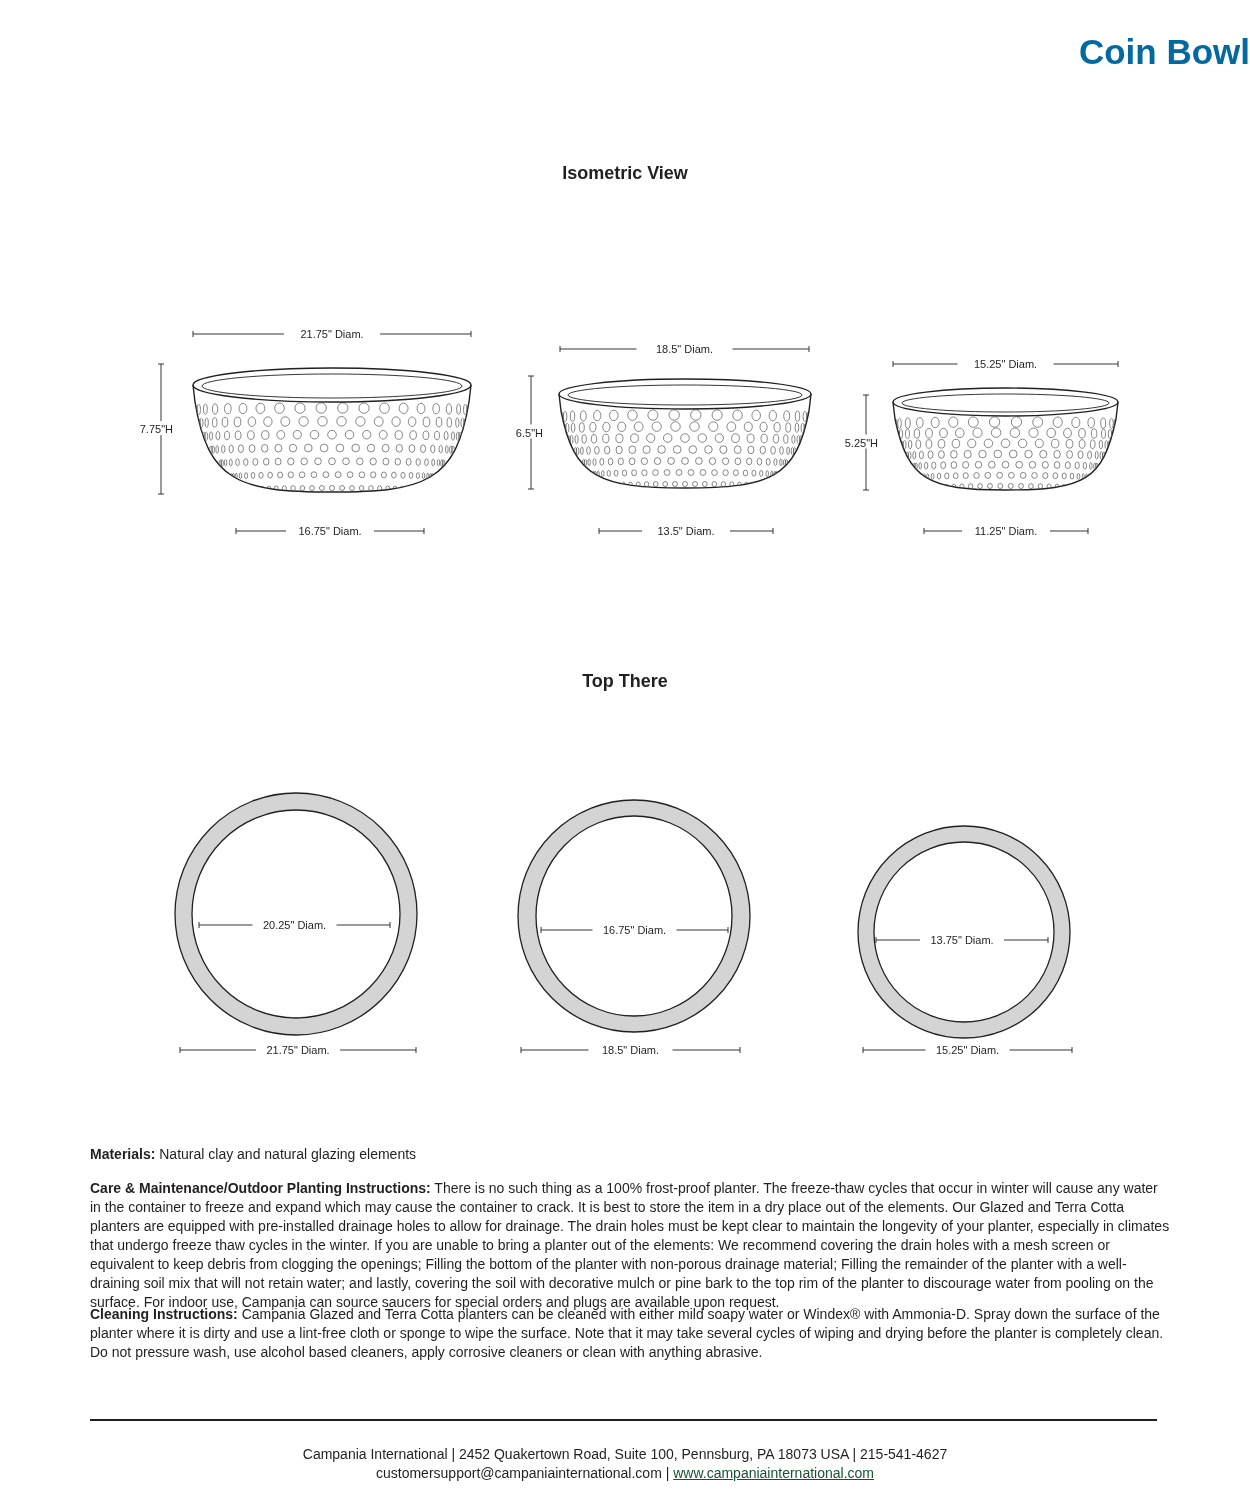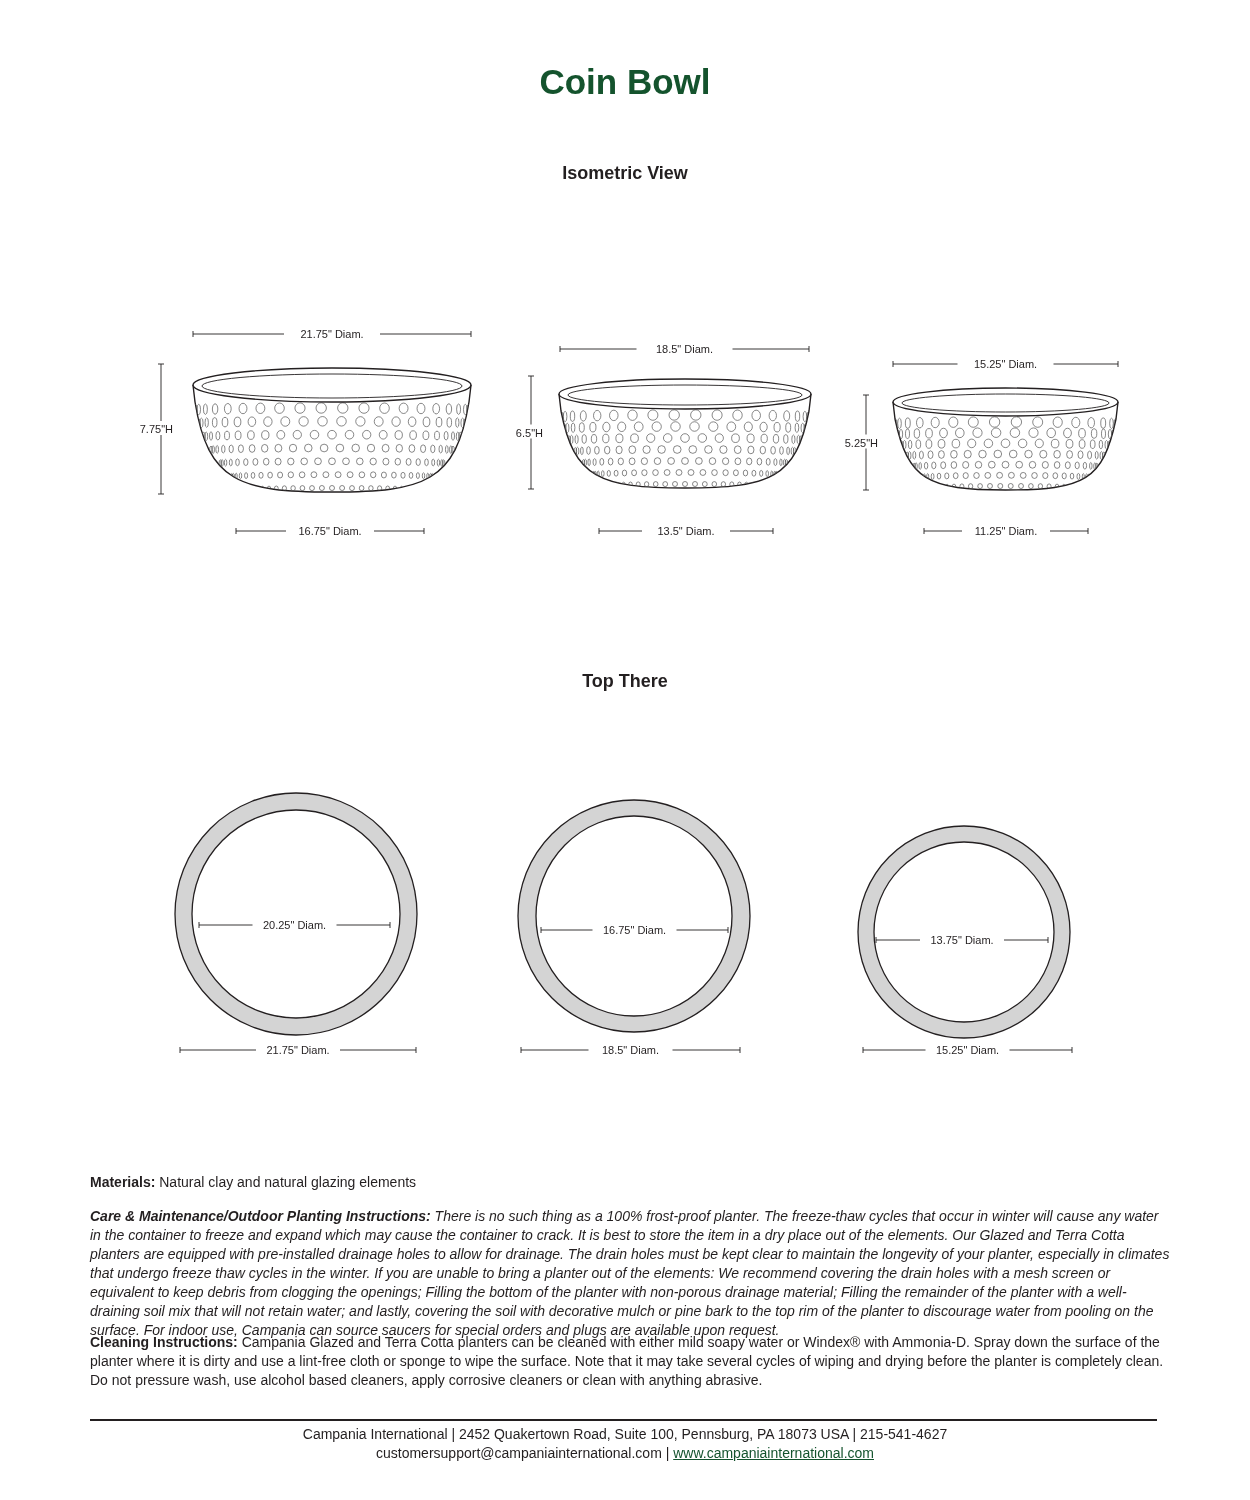--- a/index.html
+++ b/index.html
@@ -1,43 +1,43 @@
 <!DOCTYPE html>
 <html><head>
   <meta charset="utf-8">
   <style>
     html, body { margin: 0; padding: 0; background: #ffffff; }
     body { width: 1250px; height: 1500px; position: relative; overflow: hidden; color: #231f20; }
     .title {
-      position: absolute; left: 0; width: 1250px; top: 32px; text-align: center;
-      font-family: "Liberation Sans", sans-serif; font-weight: bold; font-size: 35px; color: #14532d; margin-top: 30px;
+      position: absolute; left: 0; width: 1250px; top: 32px; text-align: right;
+      font-family: "Liberation Sans", sans-serif; font-weight: bold; font-size: 35px; color: #0369a1;
     }
     .section-title {
       position: absolute; left: 0; width: 1250px; text-align: center;
       font-family: "Liberation Sans", sans-serif; font-weight: bold; font-size: 18px; color: #231f20;
     }
     #iso-title { top: 163px; }
     #top-title { top: 671px; }
     svg.drawing { position: absolute; left: 0; top: 0; }
     .dim-text { font-family: "Liberation Sans", sans-serif; font-size: 11px; fill: #231f20; }
     .dim-line { stroke: #231f20; stroke-width: 0.9; fill: none; }
     .text-block {
       position: absolute; left: 90px; width: 1080px;
-      font-family: "Liberation Sans", sans-serif; font-size: 14px; line-height: 19px; color: #231f20; margin-top: 28px;
+      font-family: "Liberation Sans", sans-serif; font-size: 14px; line-height: 19px; color: #231f20;
     }
     .text-block b { font-weight: bold; }
     #materials { top: 1145px; }
-    #care { top: 1179px; font-style: italic; }
+    #care { top: 1179px; }
     #cleaning { top: 1305px; }
     .footer-rule {
       position: absolute; left: 90px; width: 1067px; top: 1419px; height: 0; border-top: 2px solid #231f20;
     }
     .footer {
       position: absolute; left: 0; width: 1250px; text-align: center;
-      font-family: "Liberation Sans", sans-serif; font-size: 14px; line-height: 19px; color: #231f20;
+      font-family: "Liberation Sans", sans-serif; font-size: 14px; line-height: 19px; color: #231f20; margin-top: 20px;
     }
     #footer-1 { top: 1425px; }
     #footer-2 { top: 1444px; }
     .footer a { color: #14532d; text-decoration: underline; }
   </style>
 </head>
 <body>
 
 <div class="title">Coin Bowl</div>
 <div class="section-title" id="iso-title">Isometric View</div>

